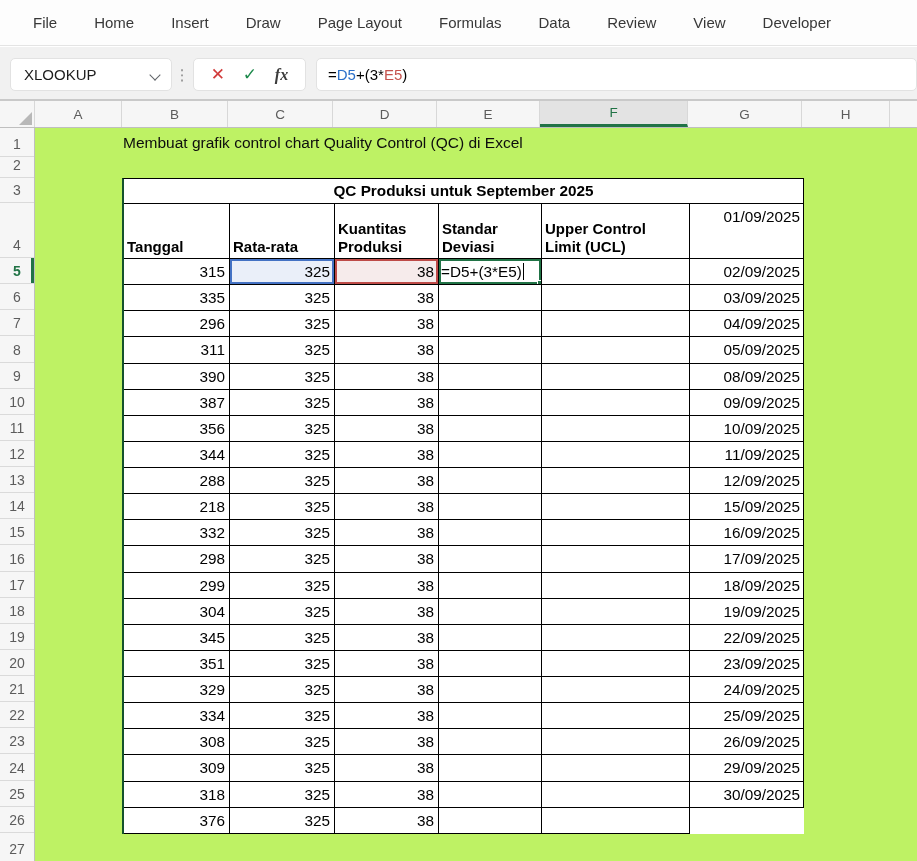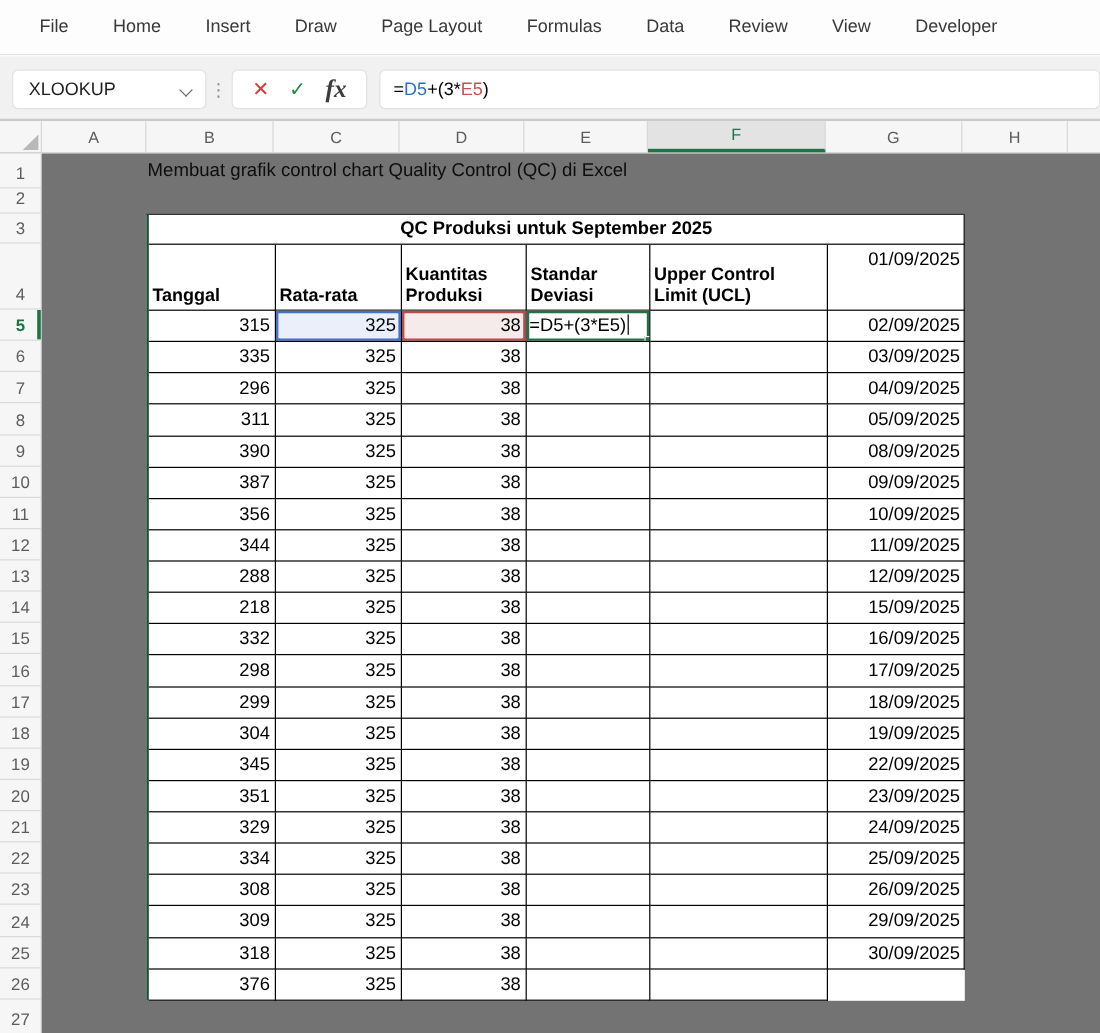--- a/index.html
+++ b/index.html
@@ -19,21 +19,21 @@
   .namebox { left:10px; width:162px; display:flex; align-items:center; padding:0 10px 0 13px; }
   .namebox .nval { font-size:15px; color:#1d1d1d; flex:1; }
   .chev { width:10px; height:10px; position:relative; }
   .chev::before { content:""; position:absolute; left:0; top:1px; width:7px; height:7px;
                   border-right:1.6px solid #5f6368; border-bottom:1.6px solid #5f6368; transform:rotate(45deg); }
   .grip { position:absolute; left:176px; top:11px; height:33px; width:12px; display:flex; align-items:center;
           justify-content:center; color:#8a8a8a; font-size:15px; letter-spacing:0; }
   .btns { left:193px; width:113px; display:flex; align-items:center; justify-content:space-around; padding:0 8px; }
   .xico { color:#d13b3b; font-size:17px; font-weight:400; }
   .vico { color:#1e8a4c; font-size:17px; }
-  .fxico { color:#3c3c3c; font-size:21px; font-style:italic; font-family:"Liberation Serif", serif; font-weight:600; }
+  .fxico { color:#3c3c3c; font-size:16px; font-style:italic; font-family:"Liberation Serif", serif; font-weight:600; }
   .ffield { left:316px; width:601px; display:flex; align-items:center; padding:0 11px; font-size:15px; }
   .ffield .seg { white-space:pre; }
   .seg.k { color:#000; }
   .seg.blue { color:#2a6fc9; }
   .seg.red  { color:#c5534e; }
 
   
   .colheads { position:absolute; left:0; top:101px; width:917px; height:27px; background:#f6f6f6;
               border-bottom:1px solid #bfbfbf; display:flex; }
   .ch { border-right:1px solid #d8d8d8; display:flex; align-items:center; justify-content:center;
@@ -49,21 +49,21 @@
   
   .rowheads { position:absolute; left:0; top:128px; width:35px; height:733px; background:#f6f6f6;
               border-right:1px solid #bfbfbf; display:flex; flex-direction:column; }
   .rn { width:100%; border-bottom:1px solid #dadada; display:flex; align-items:flex-end; justify-content:center;
         font-size:14px; color:#5c5c5c; padding-bottom:4px; height:26.14px; }
   .rn:nth-child(1){height:29px}.rn:nth-child(2){height:21px}.rn:nth-child(3){height:25px}
   .rn:nth-child(4){height:55px}.rn:nth-child(27){height:28px; border-bottom:none;}
   .rn:nth-child(5){ color:#217346; font-weight:600; box-shadow:inset -3px 0 0 #217346; }
 
   
-  .canvas { position:absolute; left:35px; top:128px; width:882px; height:733px; background:#737373; overflow:hidden; }
+  .canvas { position:absolute; left:35px; top:128px; width:882px; height:733px; background:#bef264; overflow:hidden; }
   .b1title { position:absolute; left:88px; top:0; height:29px; line-height:29px; font-size:15.5px; color:#0d0d0d;
              white-space:nowrap; }
 
   
   .qct { position:absolute; left:87px; top:50px; display:grid;
          grid-template-columns:106px 105px 104px 103px 148px 114px;
          grid-template-rows:25px 55px repeat(22, 26.14px);
          border-top:1px solid #000; border-left:2px solid #14532d; background:#fff; }
   .tc { border-right:1px solid #000; border-bottom:1px solid #000; font-size:15.3px; color:#000;
         overflow:hidden; position:relative; }

